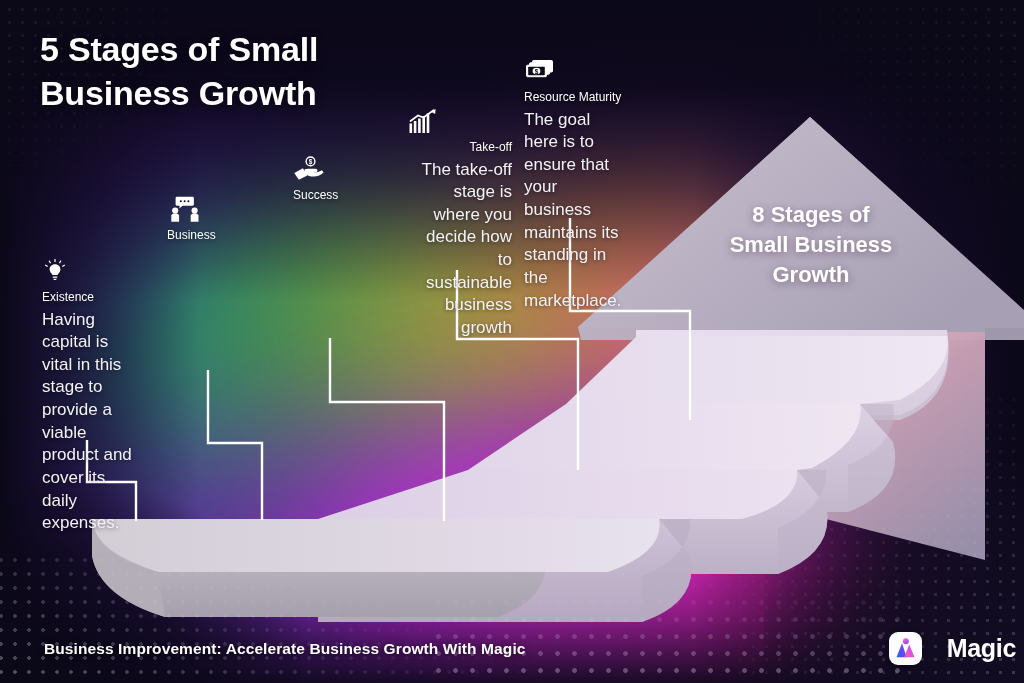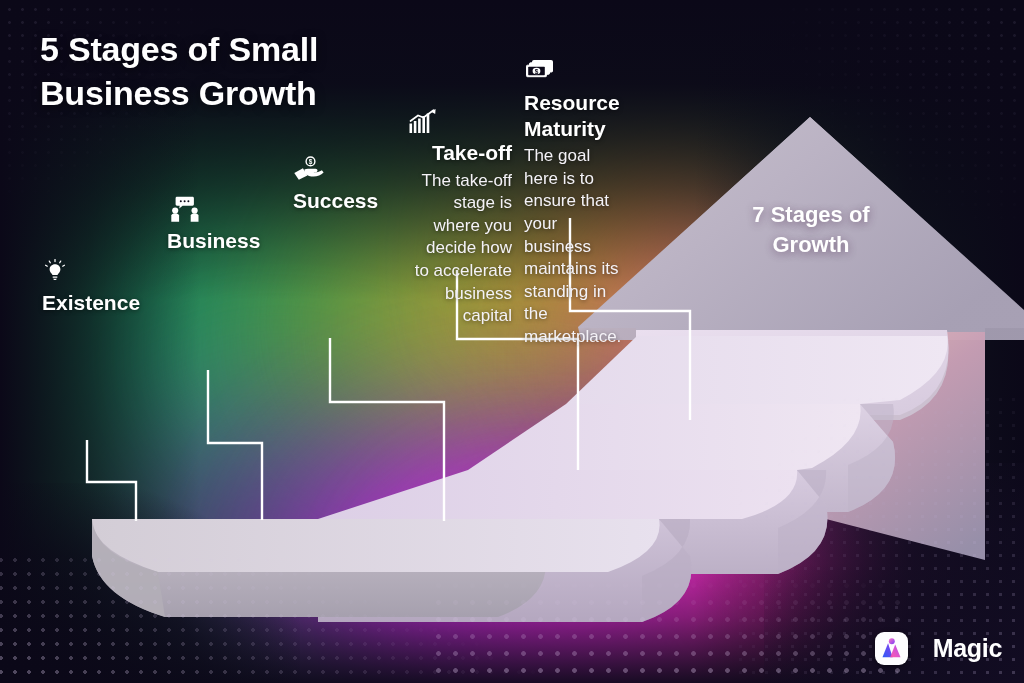--- a/index.html
+++ b/index.html
@@ -9,21 +9,21 @@
     font-family:"Liberation Sans", sans-serif;
     background:#0b0818;
     position:relative;
   }
 
   
   #stage {
     position:absolute; inset:0;
     width:1024px; height:683px;
     overflow:hidden;
-    background:#14532d;
+    background:#4c1d95;
   }
 
   
   .blob { position:absolute; border-radius:50%; filter:blur(70px); }
   .blob.teal   { left:80px;  top:210px; width:330px; height:300px; background:#1f8f6e; opacity:.95; }
   .blob.green  { left:220px; top:180px; width:300px; height:330px; background:#4c9a3f; opacity:.9; }
   .blob.olive  { left:350px; top:190px; width:300px; height:260px; background:#b0a03a; opacity:.85; }
   .blob.orange { left:520px; top:130px; width:290px; height:260px; background:#d98634; opacity:.8; }
   .blob.pink   { left:600px; top:230px; width:300px; height:270px; background:#e8639c; opacity:.72; }
   .blob.magenta{ left:300px; top:430px; width:420px; height:300px; background:#c327e0; opacity:.95; }
@@ -93,21 +93,21 @@
     color:#fff; font-size:34px; font-weight:bold; line-height:1.28;
     letter-spacing:-.2px;
     text-shadow:0 2px 10px rgba(0,0,0,.55);
   }
   .stage {
     position:absolute; color:#ffffff;
   }
   .stage .ico { height:26px; margin-bottom:6px; display:block; }
   .stage .ico svg { display:block; }
   .stage .title {
-    font-size:21px; font-weight:bold; line-height:1.22; margin-bottom:4px;
+    font-size:12px; font-weight:normal; line-height:1.22; margin-bottom:4px;
     text-shadow:0 1px 4px rgba(0,0,0,.5);
   }
   .stage .desc {
     font-size:17px; line-height:1.33; color:#f4f2f7;
     text-shadow:0 1px 4px rgba(0,0,0,.45);
   }
   
   #stage-1 { left:42px;  top:258px; width:100px; }
   #stage-2 { left:167px; top:196px; width:108px; }
   #stage-3 { left:293px; top:156px; width:102px; }
@@ -120,21 +120,21 @@
     line-height:1.36; text-shadow:0 2px 9px rgba(60,20,60,.45);
   }
 
   
   #footer-text {
     position:absolute; left:44px; top:640px;
     color:#fff; font-size:15.5px; font-weight:bold; letter-spacing:.1px;
     text-shadow:0 1px 6px rgba(0,0,0,.6);
   }
   #brand {
-    position:absolute; right:22px; top:632px;
+    position:absolute; right:8px; top:632px;
     display:flex; align-items:center; gap:25px;
   }
   #brand .mark {
     width:33px; height:33px; border-radius:9px; background:#fdfdff;
     display:flex; align-items:center; justify-content:center;
     box-shadow:0 1px 5px rgba(0,0,0,.45);
   }
   #brand .name { color:#fff; font-size:25px; font-weight:bold; letter-spacing:-.3px; }
 </style>
 </head>
@@ -277,20 +277,21 @@
             <line x1="13" y1="1.6" x2="13" y2="3.6"></line>
             <line x1="7.3" y1="3.1" x2="8.3" y2="4.8"></line>
             <line x1="18.7" y1="3.1" x2="17.7" y2="4.8"></line>
             <line x1="3.6" y1="7.2" x2="5.3" y2="8.2"></line>
             <line x1="22.4" y1="7.2" x2="20.7" y2="8.2"></line>
           </g>
         </g>
       </svg>
     </span>
     <div class="title">Existence</div>
+    <div class="desc">Having capital is vital in this stage to provide a viable product and cover its daily expenses.</div>
   </div>
 
   <div class="stage" id="stage-2">
     <span class="ico">
       <svg width="36" height="26" viewBox="0 0 36 26">
         <g fill="#fff">
           <path d="M10 0.8h15.5c.8 0 1.4.6 1.4 1.4v6.1c0 .8-.6 1.4-1.4 1.4h-9.9l-3.4 2.7.5-2.7H10c-.8 0-1.4-.6-1.4-1.4V2.2c0-.8.6-1.4 1.4-1.4z"></path>
           <g fill="#0c0919">
             <circle cx="13.8" cy="5.2" r="1"></circle>
               <circle cx="17.6" cy="5.2" r="1"></circle>
@@ -332,21 +333,21 @@
           <rect x="14.4" y="8" width="2.6" height="17"></rect>
           <rect x="18.7" y="5.5" width="2.6" height="19.5"></rect>
         </g>
         <g fill="none" stroke="#fff" stroke-width="1.7" stroke-linecap="round">
           <path d="M2.5 13 L10 7.5 L15.5 9.5 L25.5 2.2"></path>
         </g>
         <polygon points="27.6,0.9 27.2,6.1 22.6,3.4" fill="#fff"></polygon>
       </svg>
     </span>
     <div class="title">Take-off</div>
-    <div class="desc">The take-off stage is where you decide how to accelerate business capital</div>
+    <div class="desc">The take-off stage is where you decide how to sustainable business growth</div>
   </div>
 
   <div class="stage" id="stage-5">
     <span class="ico">
       <svg width="32" height="24" viewBox="0 0 32 24">
         <g fill="#fff" stroke="#fff" stroke-width="1">
           <rect x="8.5" y="2.5" width="20" height="11.5" rx="1"></rect>
           <rect x="5.5" y="4.8" width="20" height="11.5" rx="1"></rect>
           <rect x="2.5" y="7.2" width="20" height="11.5" rx="1" fill="#fff"></rect>
         </g>
@@ -355,30 +356,32 @@
         </g>
         <ellipse cx="12.5" cy="13" rx="3.9" ry="3.2" fill="#fff"></ellipse>
         <text x="12.5" y="15.5" font-size="6.4" font-family="Liberation Sans, sans-serif" fill="#0c0919" text-anchor="middle" font-weight="bold">$</text>
       </svg>
     </span>
     <div class="title">Resource Maturity</div>
     <div class="desc">The goal here is to ensure that your business maintains its standing in the marketplace.</div>
   </div>
 
   <div id="hero-title">
-    <div>7 Stages of</div>
+    <div>8 Stages of</div>
+    <div>Small Business</div>
     <div>Growth</div>
   </div>
 
   <div class="dots tl"></div>
   <div class="dots tr"></div>
   <div class="dots bl"></div>
   <div class="dots bc"></div>
   <div class="dots br"></div>
 
+  <div id="footer-text">Business Improvement: Accelerate Business Growth With Magic</div>
 
   <div id="brand">
     <span class="mark">
       <svg width="23" height="23" viewBox="0 0 24 24">
         <defs>
           <linearGradient id="mgA" x1="0" y1="1" x2="1" y2="0">
             <stop offset="0" stop-color="#2b5cf5"></stop>
               <stop offset="1" stop-color="#8b3df0"></stop>
           </linearGradient>
           <linearGradient id="mgB" x1="0" y1="1" x2="1" y2="0">

